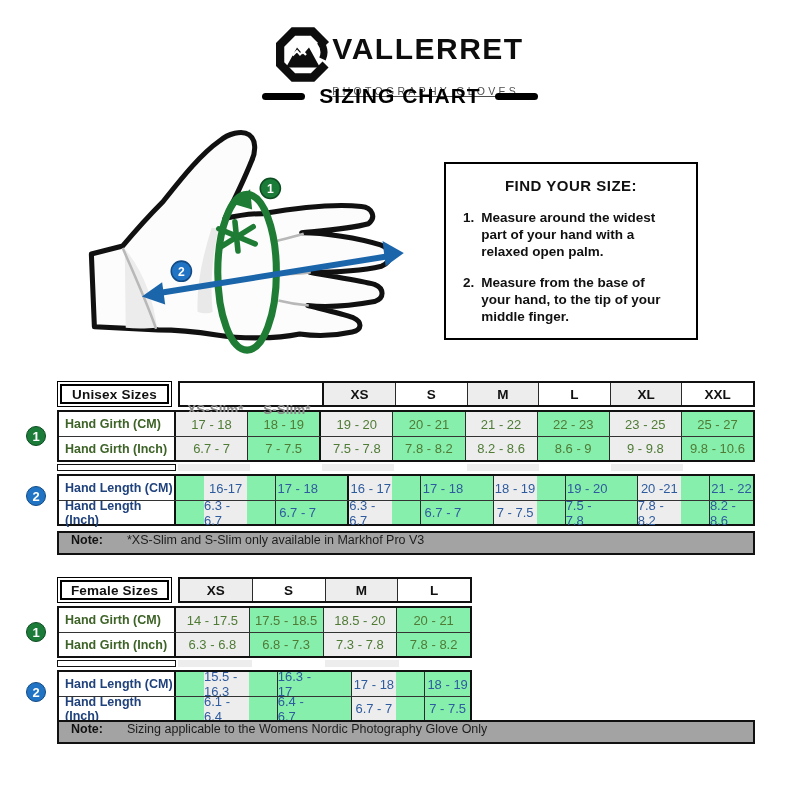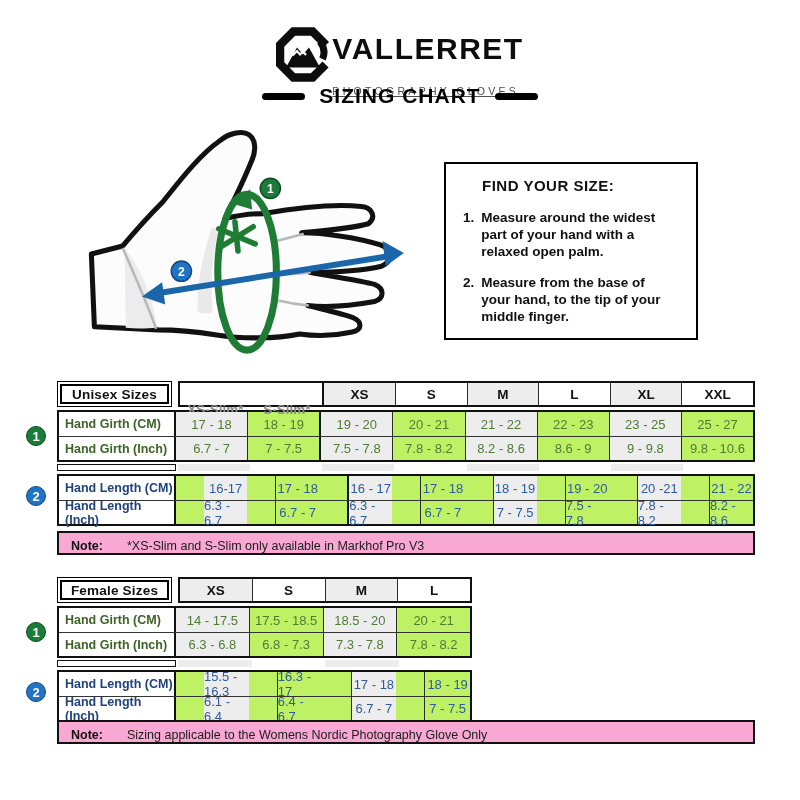--- a/index.html
+++ b/index.html
@@ -18,22 +18,22 @@
                  justify-content:center; align-items:center; gap:14px; }
   .heading { font-size:21px; font-weight:bold; letter-spacing:1px; color:#000; }
   .dash { width:43px; height:7px; background:#000; border-radius:4px; }
 
   
   .hand-svg { position:absolute; left:58px; top:128px; width:364px; height:244px; }
 
   
   .find-box { position:absolute; left:444px; top:162px; width:254px; height:178px;
               border:2.5px solid #000; background:#fff; }
-  .fs-title { text-align:left; font-weight:bold; font-size:15px; margin-top:13px;
-              letter-spacing:.5px;padding-left:36px; }
+  .fs-title { text-align:center; font-weight:bold; font-size:15px; margin-top:13px;
+              letter-spacing:.5px; }
   .fs-list { margin:15px 8px 0 17px; }
   .fs-item { display:flex; gap:7px; font-size:13.5px; line-height:17px; font-weight:600;
              margin-bottom:14px; }
   .fs-num { font-weight:700; }
   .fs-text { width:192px; }
 
   
   .sizes-table { position:absolute; left:57px; }
   #unisex-table { top:381px; width:698px; }
   #female-table { top:577px; width:415px; }
@@ -44,41 +44,41 @@
                      align-items:center; justify-content:center; font-weight:bold;
                      font-size:13.5px; letter-spacing:.2px; }
   .head-strip { margin-left:6px; flex:1; border:2px solid #111; display:flex; background:#fff; }
   .col-cell { flex:1; display:flex; align-items:center; justify-content:center;
               font-weight:bold; font-size:13.5px; border-left:1px solid #2b2b2b; }
   .col-cell:first-child { border-left:none; }
   .col-cell.slim { color:#8c8c8c;margin-top:26px; }
   .col-cell.thick { border-left:2.5px solid #111; }
   .shade { background:#ededed; }
 
-  .block { border:2px solid #111; margin-top:3px; background:#bef264; }
+  .block { border:2px solid #111; margin-top:3px; background:#86efac; }
   .brow { display:flex; height:24px; border-top:1px solid #333; }
   .brow:first-child { border-top:none; }
   .rlabel { width:117px; border-right:2.5px solid #111; display:flex; align-items:center;
             padding-left:6px; font-weight:bold; font-size:12.5px; background:#fff; }
   .val { flex:1; display:flex; align-items:center; justify-content:center;
          font-size:13px; border-left:1px solid #2b2b2b; }
   .val:nth-child(2) { border-left:none; }
   .val.thick { border-left:2.5px solid #111; }
   .brow.girth .rlabel { color:#3d6327; }
   .brow.girth .val { color:#4f7b35; }
   .brow.length .rlabel { color:#20427c; }
   .brow.length .val { color:#2e5b9e;margin-left:28px; }
 
   .gap-bar { display:flex; height:7px; margin-top:2px; margin-bottom:1px; }
   .gap-label { width:119px; border:1.5px solid #111; background:#fff; }
   .gap-stub { flex:1; }
   .gap-stubs { display:flex; flex:1; margin-left:2px; }
 
   .note-box { position:absolute; left:57px; width:698px; height:24px; border:2px solid #111;
-              display:flex; align-items:flex-end; background:#f9a8d4; }
+              display:flex; align-items:flex-start; background:#a3a3a3; }
   #unisex-note { top:531px; }
   #female-note { top:720px; }
   .note-label { font-weight:bold; font-size:12.5px; margin-left:12px; }
   .note-text  { font-size:12.5px; margin-left:24px; color:#1c1c1c; }
 
   
   .badge { position:absolute; width:20px; height:20px; border-radius:50%; color:#fff;
            font-weight:bold; font-size:13px; display:flex; align-items:center;
            justify-content:center; left:26px; }
   .badge.g { background:#1b7b38; border:1.5px solid #0d4c21; }

